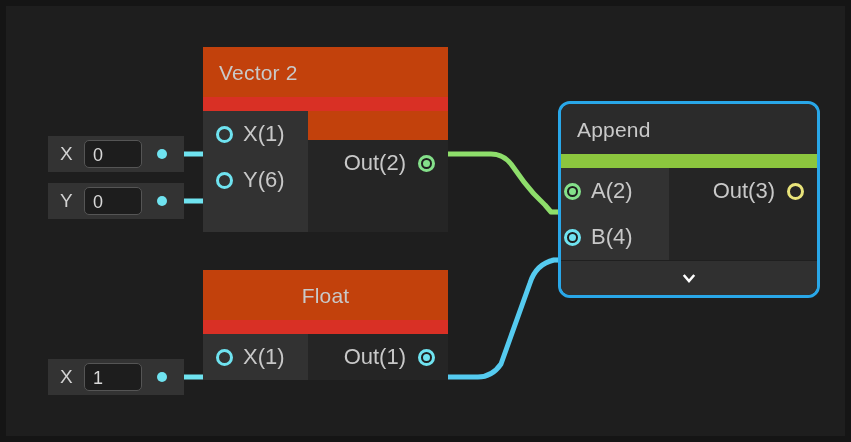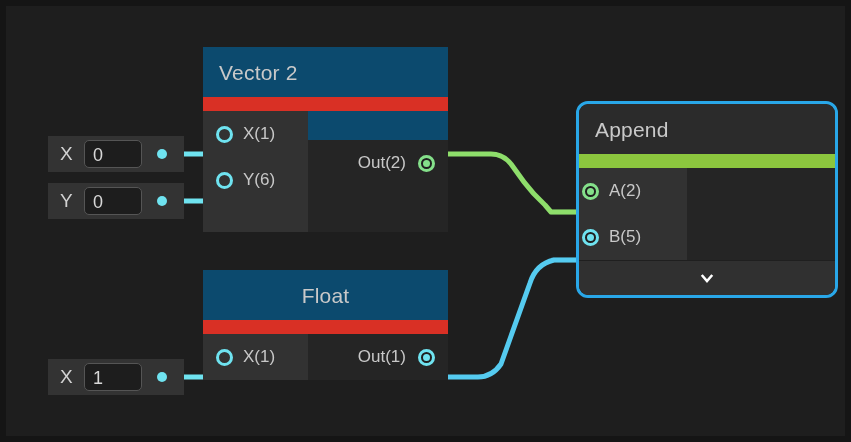--- a/index.html
+++ b/index.html
@@ -25,21 +25,21 @@
     left: 0;
     top: 0;
     width: 851px;
     height: 442px;
     pointer-events: none;
   }
 
   
   .node {
     position: absolute;
-    background: #0c4a6e;
+    background: #c2410c;
     box-sizing: border-box;
   }
   .node-title {
     color: #c9c9c9;
     font-size: 21px;
     padding: 14px 16px 12px 16px;
     letter-spacing: 0.2px;
     white-space: nowrap;
   }
   .accent-bar {
@@ -64,21 +64,21 @@
     display: flex;
     align-items: center;
     height: 46px;
     position: relative;
   }
   .port-row.out {
     justify-content: flex-end;
   }
   .port-label {
     color: #c8c8c8;
-    font-size: 17px;
+    font-size: 22px;
     white-space: nowrap;
   }
   .ports-in .port-label { margin-left: 10px; }
   .ports-out .port-label { margin-right: 12px; }
 
   
   .dot {
     width: 17px;
     height: 17px;
     border-radius: 50%;
@@ -245,36 +245,40 @@
       </div>
       <div class="ports-out" style="padding-right:13px;">
         <div class="port-row out">
           <span class="port-label">Out(1)</span>
           <span class="dot filled c-cyan"></span>
         </div>
       </div>
     </div>
   </div>
 
-  <div class="node selected" style="left:570px; top:95px; width:262px;">
+  <div class="node selected" style="left:552px; top:95px; width:262px;">
     <div class="inner">
       <div class="node-title">Append</div>
       <div class="accent-bar" style="background:#8cc63e;"></div>
       <div class="node-body">
         <div class="ports-in" style="width:108px; padding-left:3px;">
           <div class="port-row">
             <span class="dot filled c-green"></span>
             <span class="port-label">A(2)</span>
           </div>
           <div class="port-row">
             <span class="dot filled c-cyan"></span>
-            <span class="port-label">B(5)</span>
+            <span class="port-label">B(4)</span>
           </div>
         </div>
         <div class="ports-out" style="padding-right:13px;">
+          <div class="port-row out">
+            <span class="port-label">Out(3)</span>
+            <span class="dot hollow c-yellow"></span>
+          </div>
           <div class="port-row"></div>
         </div>
       </div>
       <div class="expander">
         <svg class="chev" viewBox="0 0 24 24">
           <path d="M5 8 L12 16 L19 8" stroke="#ffffff" stroke-width="3.4" fill="none" stroke-linecap="butt" stroke-linejoin="miter"></path>
         </svg>
       </div>
     </div>
   </div>

